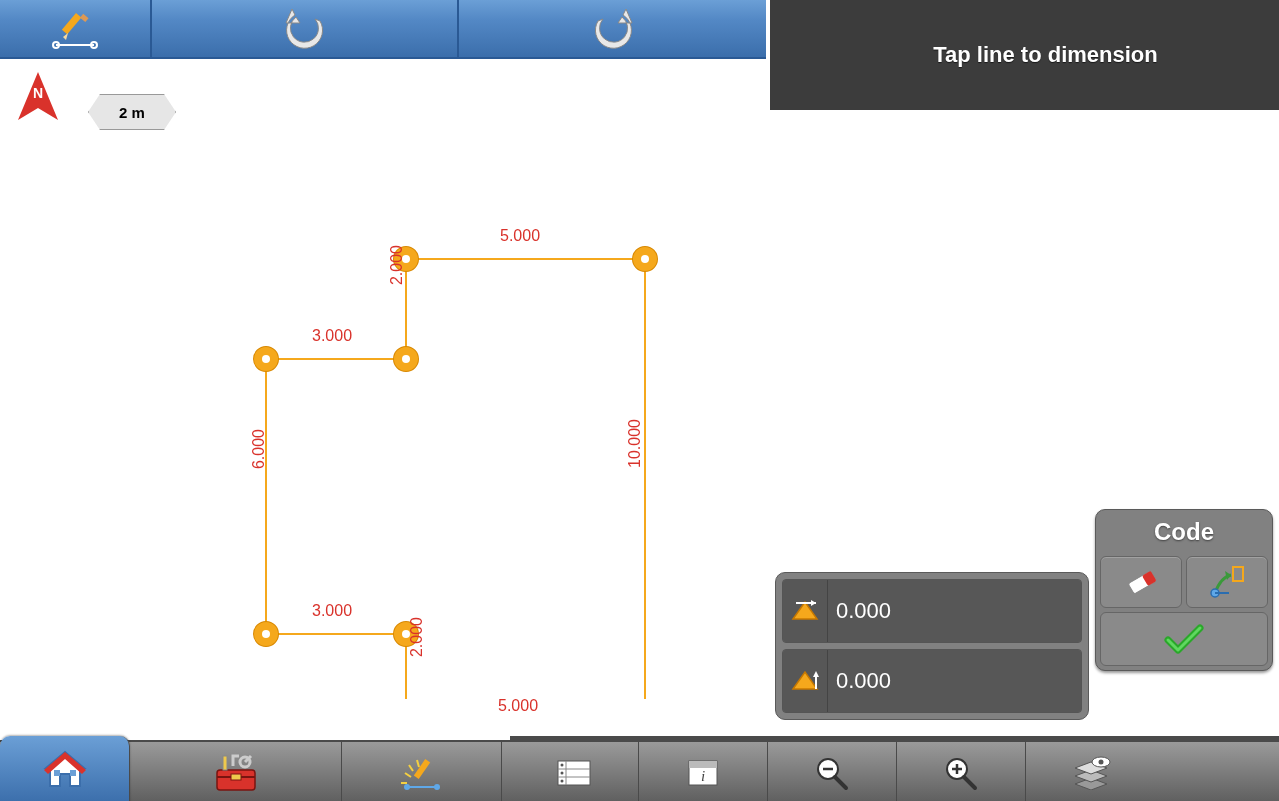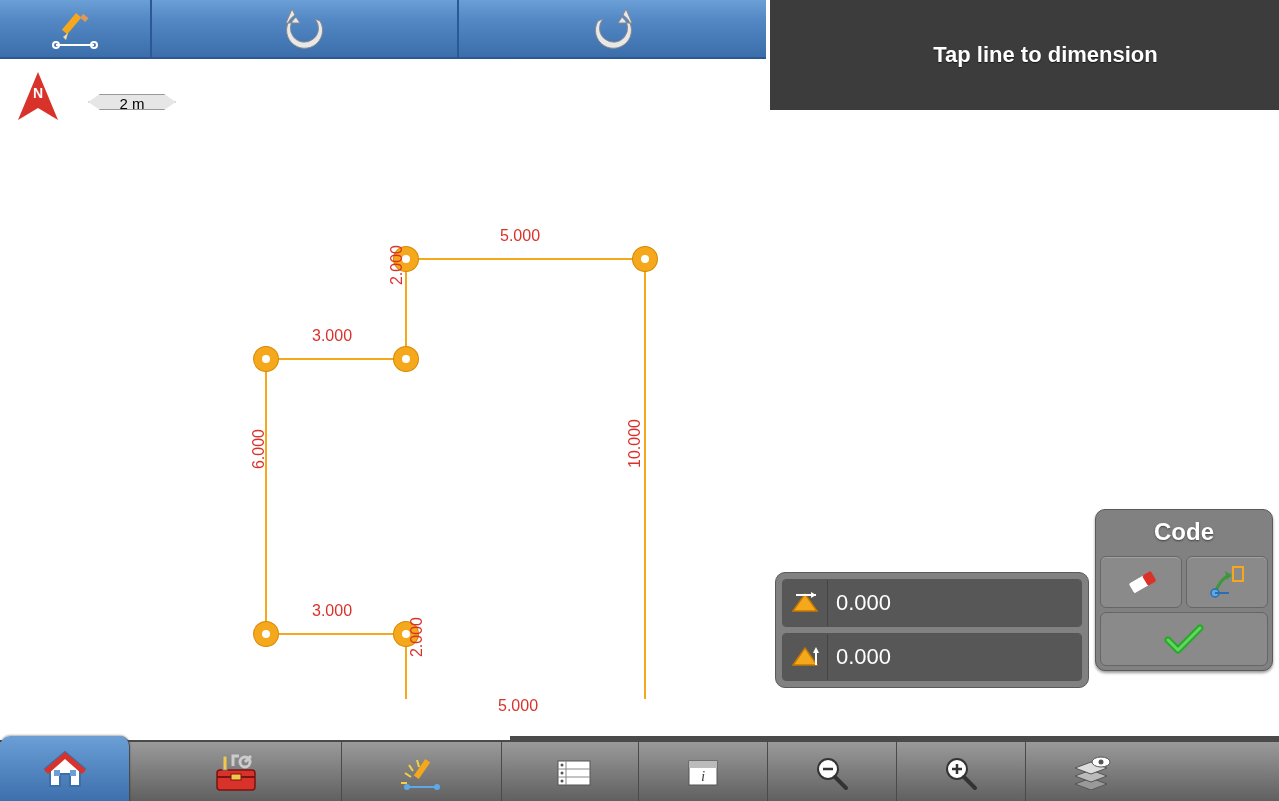--- a/index.html
+++ b/index.html
@@ -9,36 +9,36 @@
 .top-toolbar { position: absolute; left: 0; top: 0; width: 770px; height: 59px; display: flex; }
 .top-btn { flex: 0 0 auto; height: 59px; background: linear-gradient(to bottom, #6b9fd6 0%, #5388c5 35%, #3b6eab 100%); border-right: 2px solid #2a5994; display: flex; align-items: center; justify-content: center; border-bottom: 2px solid #2a5994;}
 .top-btn.w150 { width: 152px; }
 .top-btn.w308 { width: 307px; }
 
 
 .header-right { position: absolute; left: 770px; top: 0; width: 551px; height: 110px; background: #3c3c3c; color: #fff; display:flex; align-items:center; justify-content:center; font-size: 22px; font-weight:bold; text-shadow: 0 1px 1px rgba(0,0,0,.6);}
 
 
 .compass { position: absolute; left: 14px; top: 72px; }
-.scale-badge { position: absolute; left: 88px; top: 94px; width: 88px; height: 16px; background: #e6e6e6; color:#000; font-size: 15px; font-weight:normal; display:flex; align-items:flex-start; justify-content:center; clip-path: polygon(12px 0, calc(100% - 12px) 0, 100% 50%, calc(100% - 12px) 100%, 12px 100%, 0 50%); border:1px solid #999;}
+.scale-badge { position: absolute; left: 88px; top: 94px; width: 88px; height: 36px; background: #e6e6e6; color:#000; font-size: 15px; font-weight:bold; display:flex; align-items:center; justify-content:center; clip-path: polygon(12px 0, calc(100% - 12px) 0, 100% 50%, calc(100% - 12px) 100%, 12px 100%, 0 50%); border:1px solid #999;}
 
 
 .canvas { position: absolute; left: 0; top: 59px; width: 1149px; height: 670px; }
 .shape-path { position:absolute; left:250px; top:100px; }
 .dim-label { position:absolute; color:#d9322b; font-size:16px; font-family: Arial; }
 .dim-label.v { writing-mode: vertical-rl; transform: rotate(180deg); }
 
 
 .code-panel { position:absolute; right:6px; top:509px; width:178px; background:#818181; border-radius:10px; border:1px solid #5a5a5a; box-shadow: 0 2px 3px rgba(0,0,0,.4); }
 .code-title { text-align:center; color:#fff; font-size:24px; font-weight:bold; padding:8px 16px 10px; text-shadow:0 1px 2px rgba(0,0,0,.5);}
 .code-row { display:flex; gap:4px; padding:0 4px 4px;}
 .code-cell { flex:1; height:52px; background:#8a8a8a; border:1px solid #666; border-radius:6px; display:flex; align-items:center; justify-content:center; box-shadow: inset 0 1px 0 rgba(255,255,255,.2);}
 .code-confirm { height:54px; margin:0 4px 4px; background:#8a8a8a; border:1px solid #666; border-radius:6px; display:flex; align-items:center; justify-content:center;}
 
-.values-panel { position:absolute; right:190px; top:572px; width:314px; height:116px; background:#818181; border-radius:10px; border:1px solid #5a5a5a; padding:6px; display:flex; flex-direction:column; gap:6px;}
+.values-panel { position:absolute; right:190px; top:572px; width:314px; height:148px; background:#818181; border-radius:10px; border:1px solid #5a5a5a; padding:6px; display:flex; flex-direction:column; gap:6px;}
 .value-row { flex:1; display:flex; gap:0; background:#6e6e6e; border-radius:4px; overflow:hidden; border:1px solid #555;}
 .value-icon { width:44px; background:#575757; display:flex; align-items:center; justify-content:center;}
 .value-text { flex:1; background:#575757; color:#fff; font-size:22px; display:flex; align-items:center; padding-left:8px; border-left:1px solid #444;}
 
 
 .bottom-bar { position:absolute; left:0; bottom:0; width:1279px; height:61px; background:linear-gradient(to bottom,#9a9a9a,#606060); display:flex; border-top:2px solid #4a4a4a;}
 .bot-tab { width:130px; height:61px; display:flex; align-items:center; justify-content:center; border-right:1px solid #4a4a4a; position:relative;}
 .bot-tab.active { background:linear-gradient(to bottom,#6b9fd6,#3b6eab); border-top-left-radius:10px; border-top-right-radius:10px; margin-top:-6px; height:67px; box-shadow: 0 -1px 2px rgba(0,0,0,.3);}
 .bot-tab.narrow { width:212px;}
 .bot-tab.narrow2 { width:129px;}

